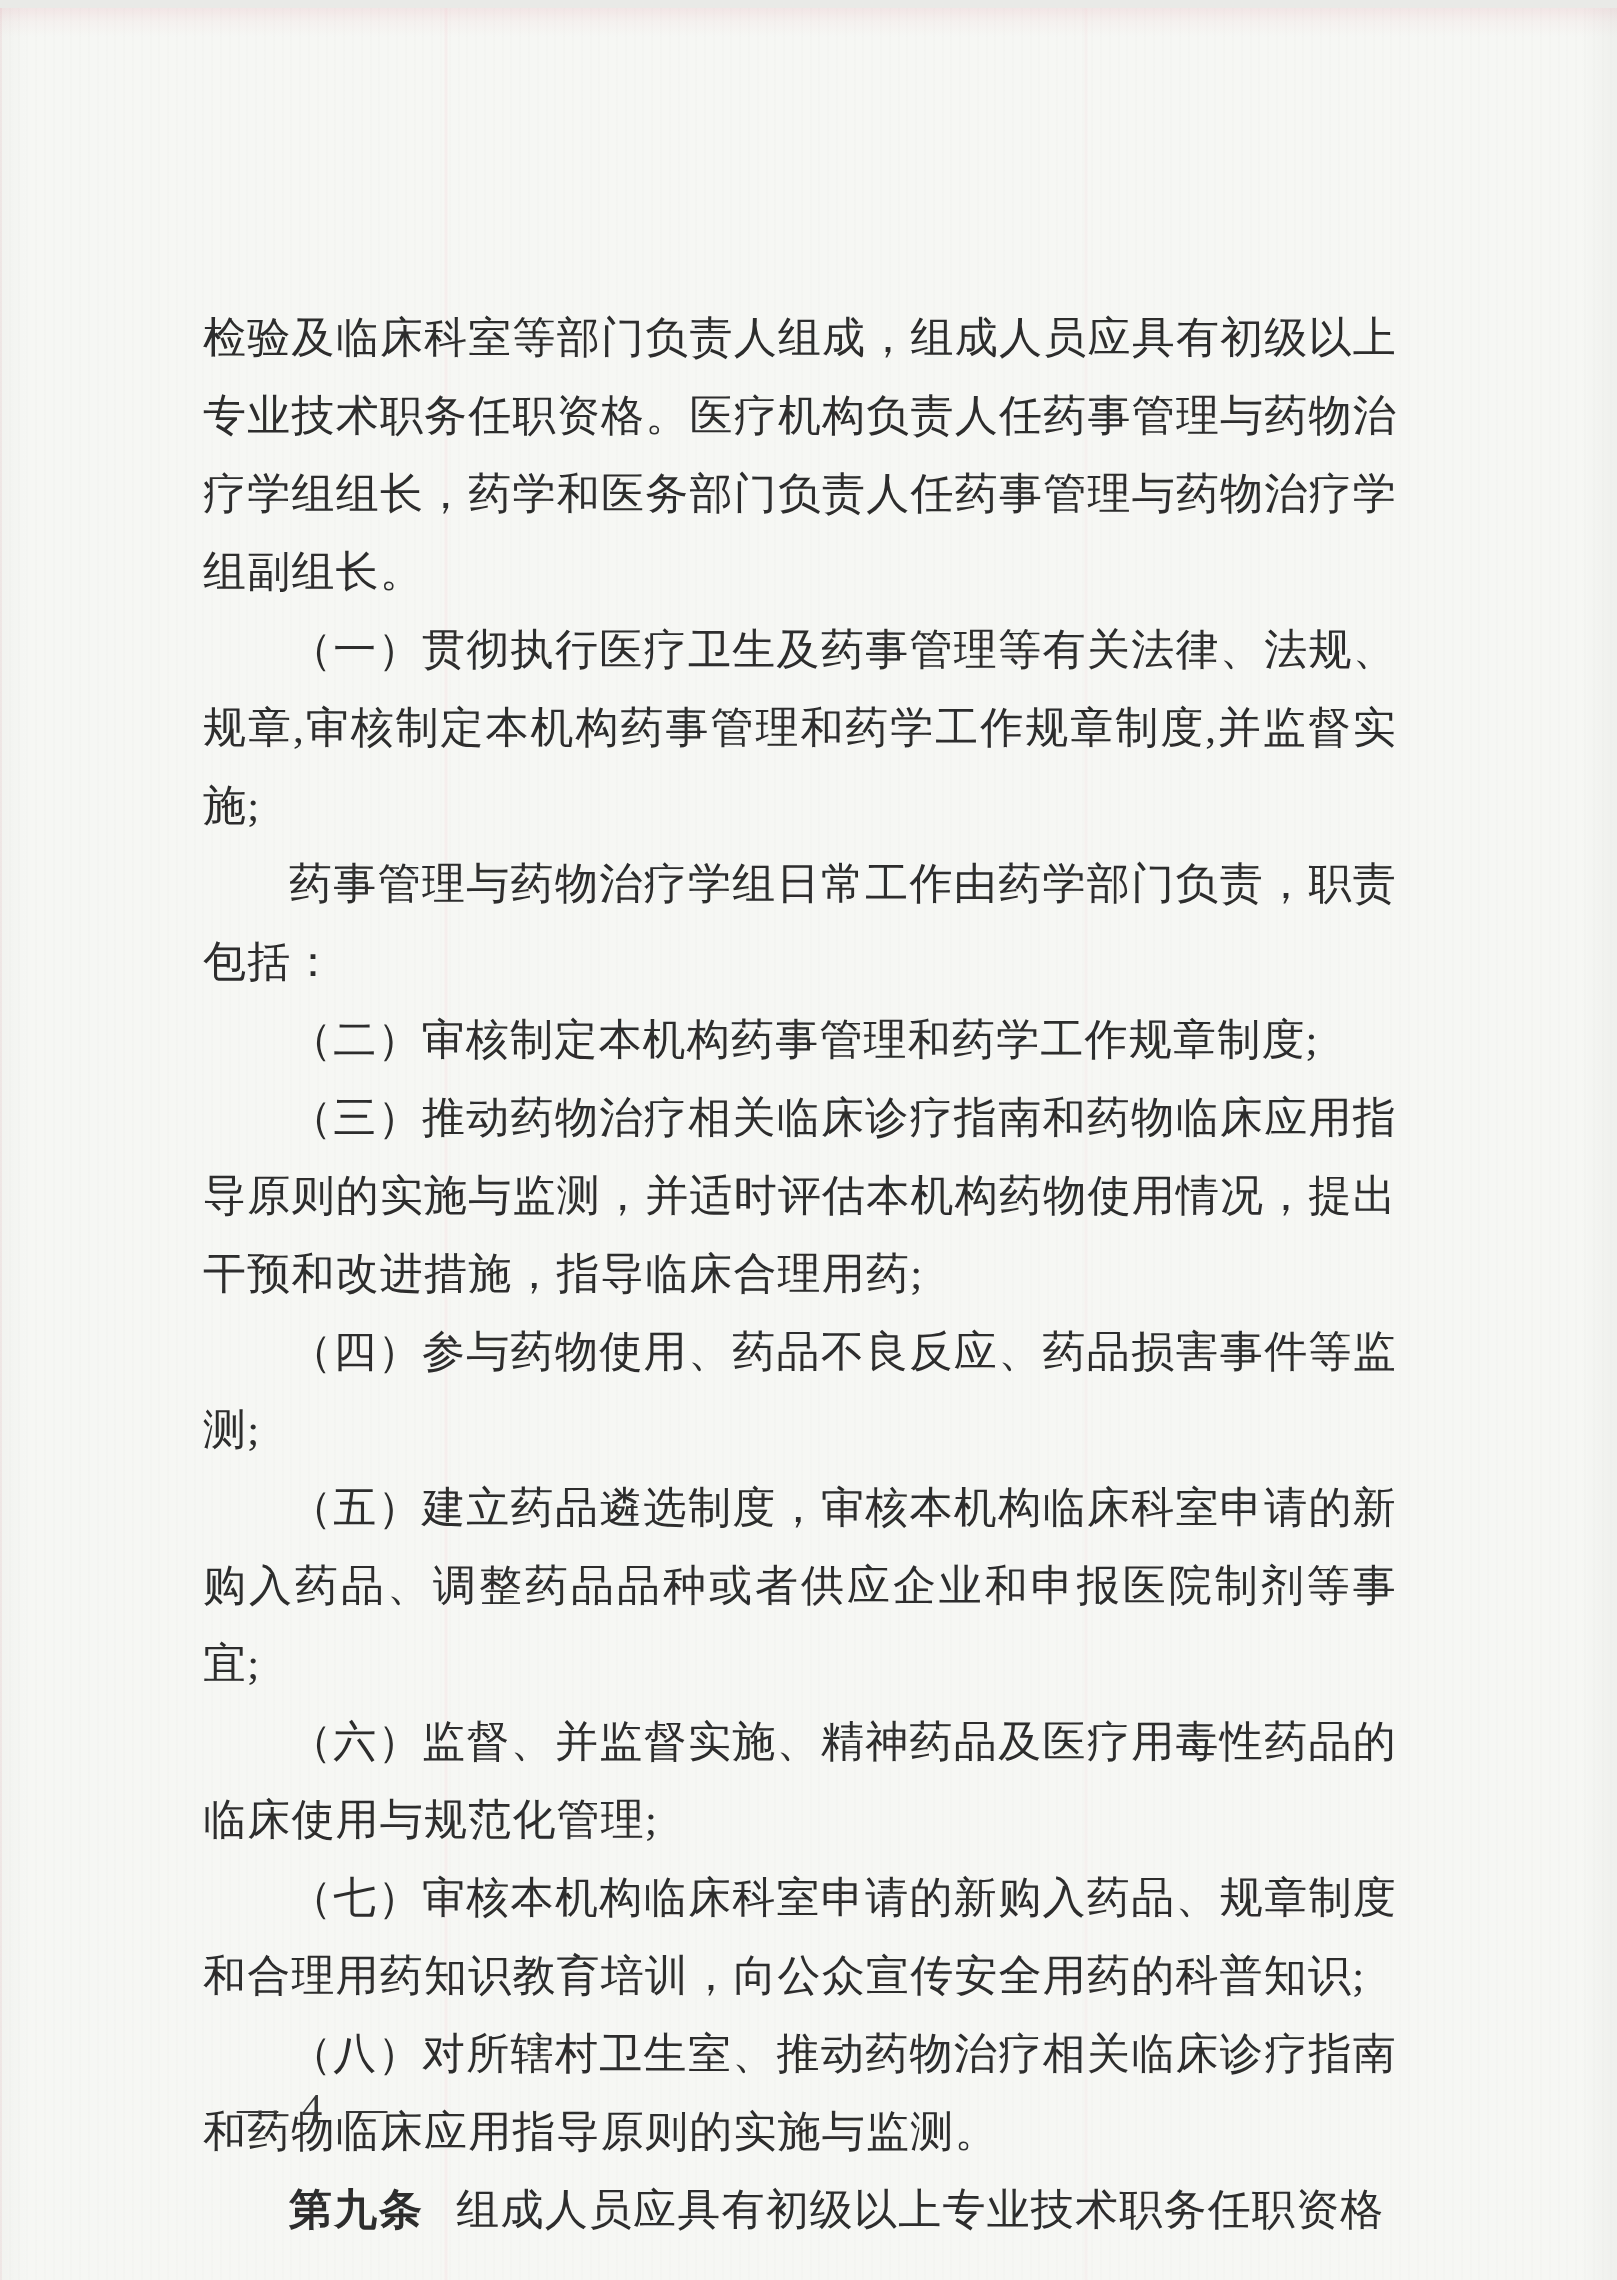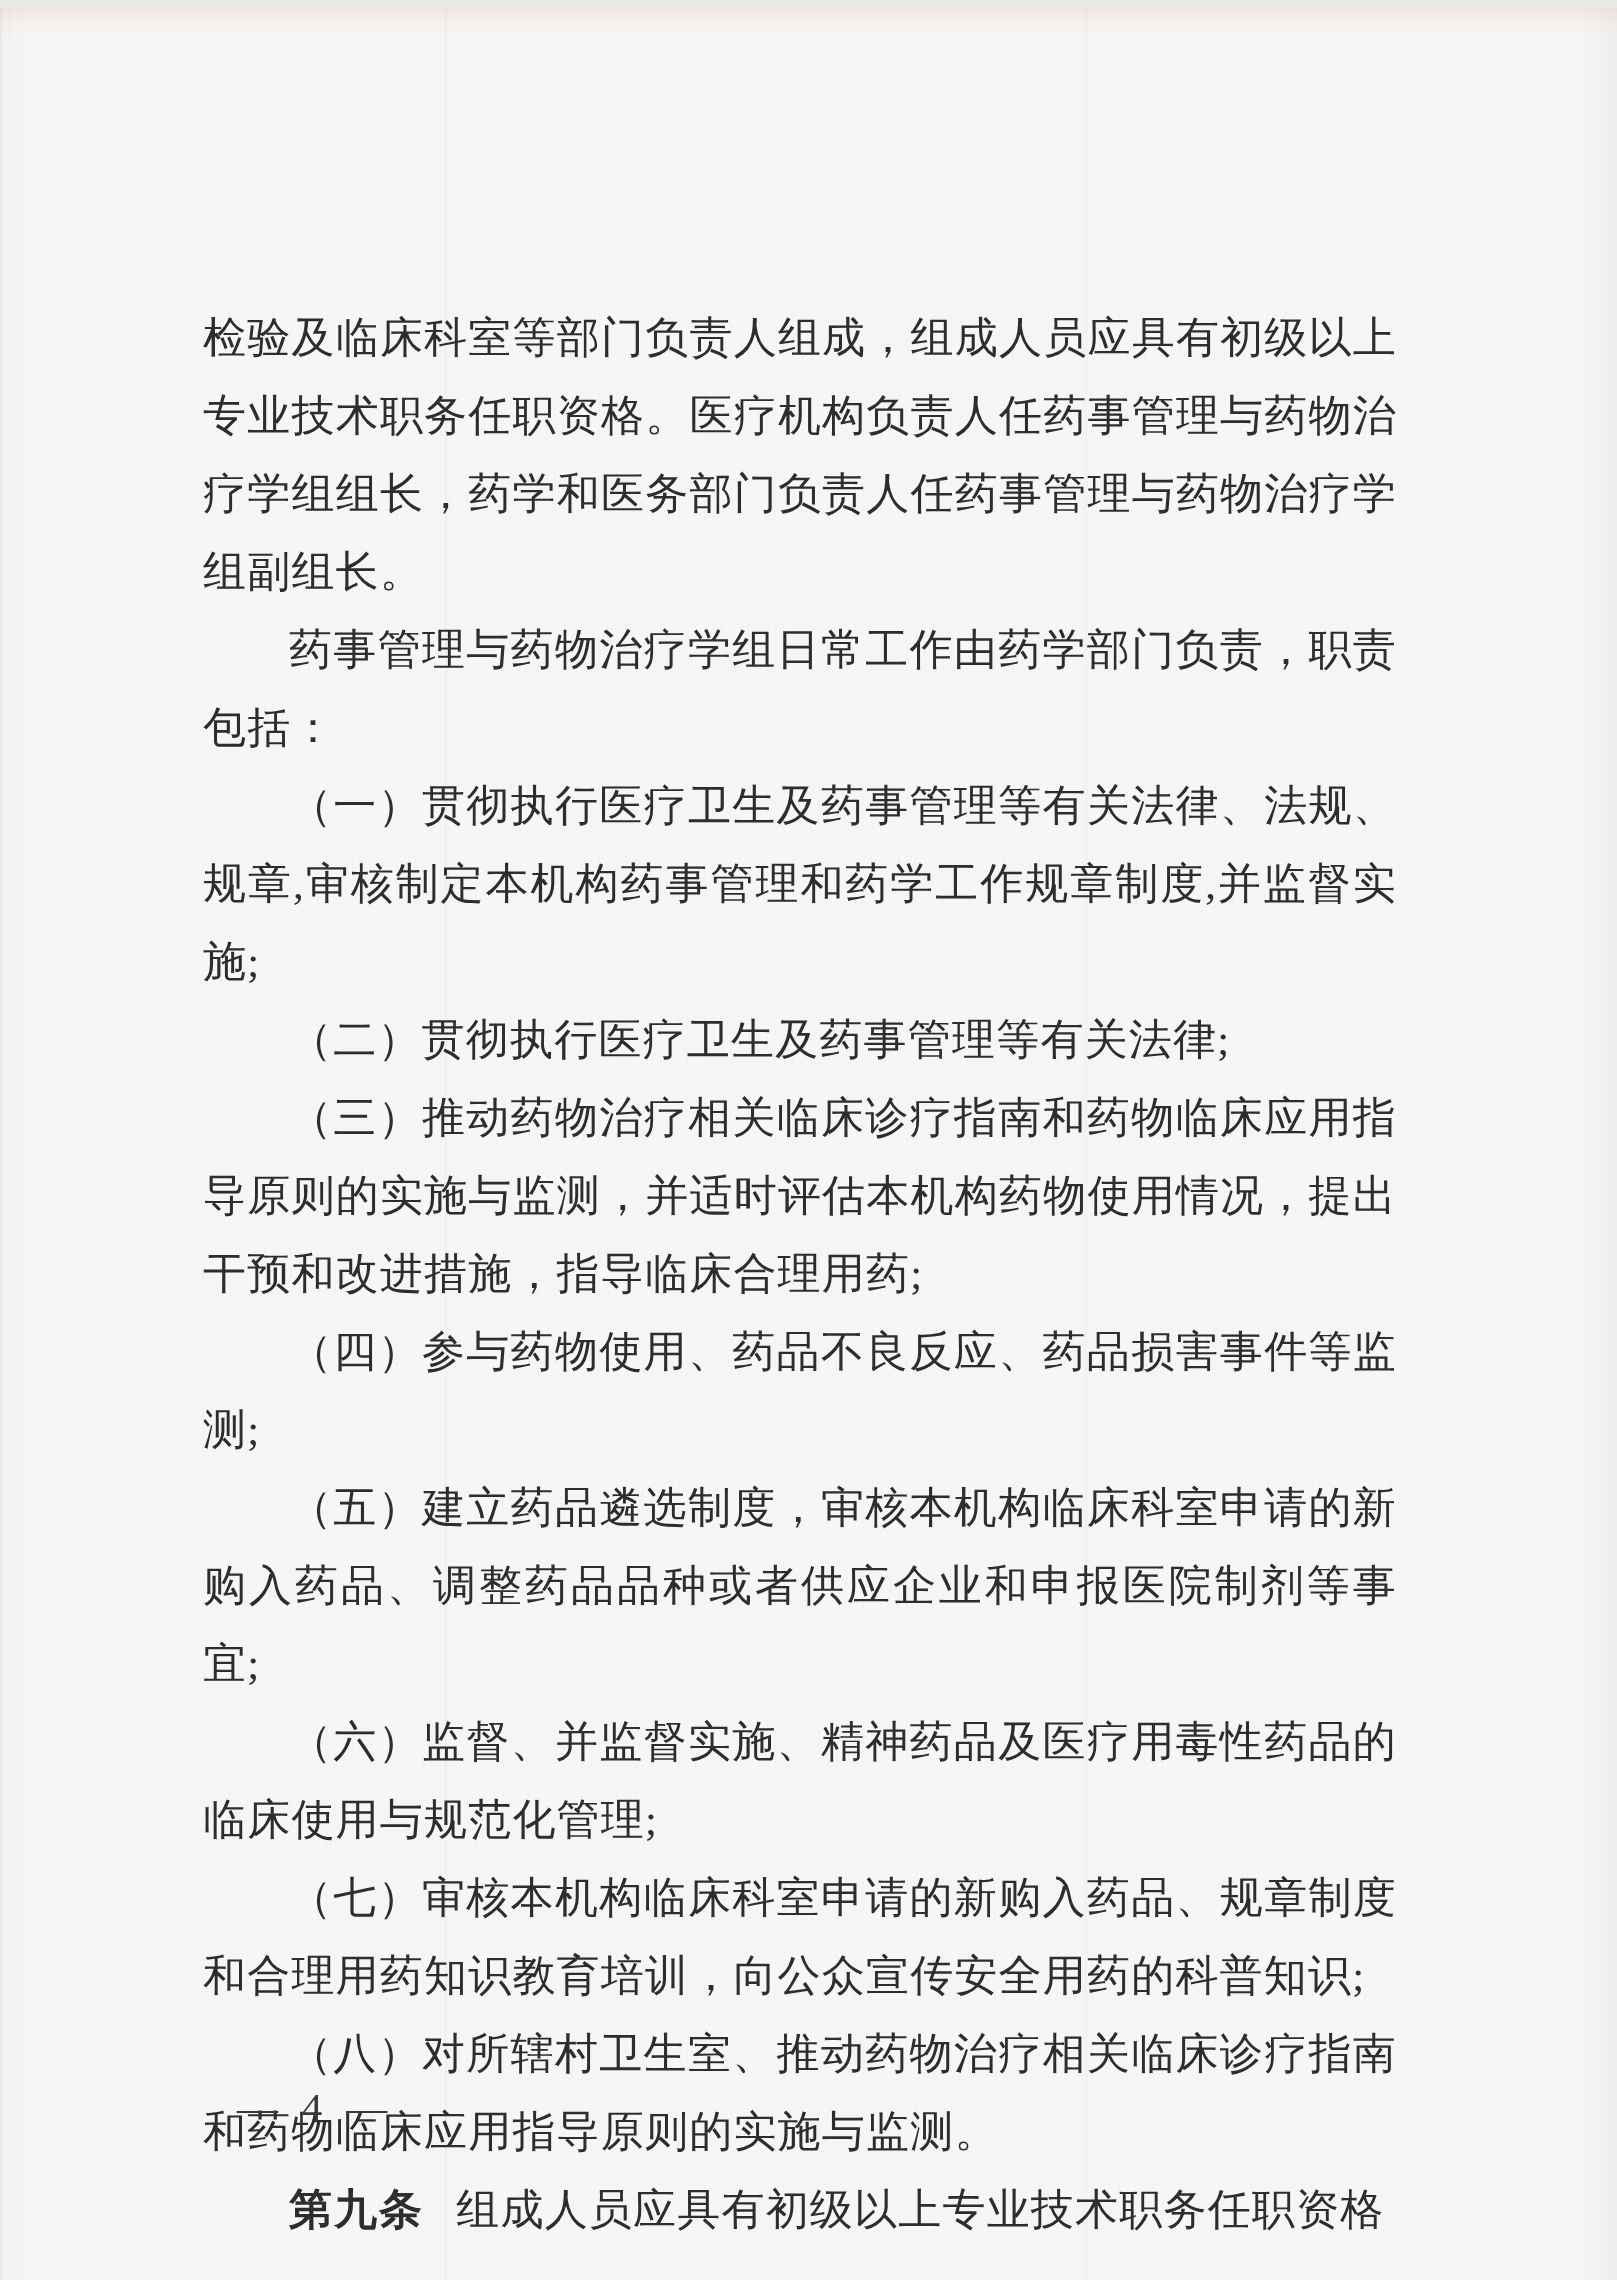--- a/index.html
+++ b/index.html
@@ -60,23 +60,23 @@
     color: #383838;
     font-family: "Liberation Serif", "DejaVu Serif", serif;
   }
 </style>
 </head>
 <body>
 
 <div class="page">
   <div class="doc" id="doc-body">
       <p class="para continuation"><span>检验及临床科室等部门负责人组成，组成人员应具有初级以上专业技术职务任职资格。医疗机构负责人任药事管理与药物治疗学组组长，药学和医务部门负责人任药事管理与药物治疗学组副组长。</span></p>
+      <p class="para indent"><span>（一）贯彻执行医疗卫生及药事管理等有关法律、法规、规章,审核制定本机构药事管理和药学工作规章制度,并监督实施;</span></p>
       <p class="para indent"><span>药事管理与药物治疗学组日常工作由药学部门负责，职责包括：</span></p>
-      <p class="para indent"><span>（一）贯彻执行医疗卫生及药事管理等有关法律、法规、规章,审核制定本机构药事管理和药学工作规章制度,并监督实施;</span></p>
-      <p class="para indent"><span>（二）贯彻执行医疗卫生及药事管理等有关法律;</span></p>
+      <p class="para indent"><span>（二）审核制定本机构药事管理和药学工作规章制度;</span></p>
       <p class="para indent"><span>（三）推动药物治疗相关临床诊疗指南和药物临床应用指导原则的实施与监测，并适时评估本机构药物使用情况，提出干预和改进措施，指导临床合理用药;</span></p>
       <p class="para indent"><span>（四）参与药物使用、药品不良反应、药品损害事件等监测;</span></p>
       <p class="para indent"><span>（五）建立药品遴选制度，审核本机构临床科室申请的新购入药品、调整药品品种或者供应企业和申报医院制剂等事宜;</span></p>
       <p class="para indent"><span>（六）监督、并监督实施、精神药品及医疗用毒性药品的临床使用与规范化管理;</span></p>
       <p class="para indent"><span>（七）审核本机构临床科室申请的新购入药品、规章制度和合理用药知识教育培训，向公众宣传安全用药的科普知识;</span></p>
       <p class="para indent"><span>（八）对所辖村卫生室、推动药物治疗相关临床诊疗指南和药物临床应用指导原则的实施与监测。</span></p>
       <p class="para indent"><span class="article-lead">第九条</span><span>组成人员应具有初级以上专业技术职务任职资格</span></p>
     </div>
   <div class="footer">— 4 —</div>
 </div>

